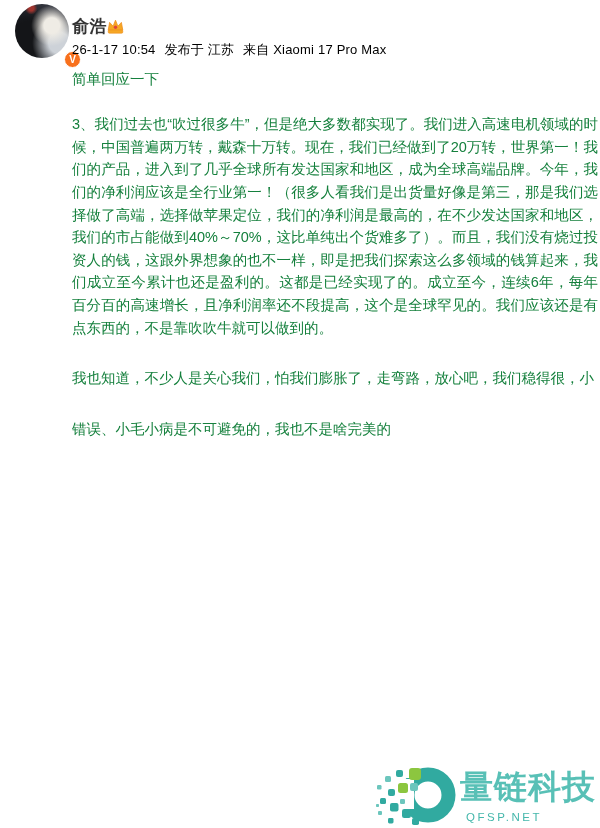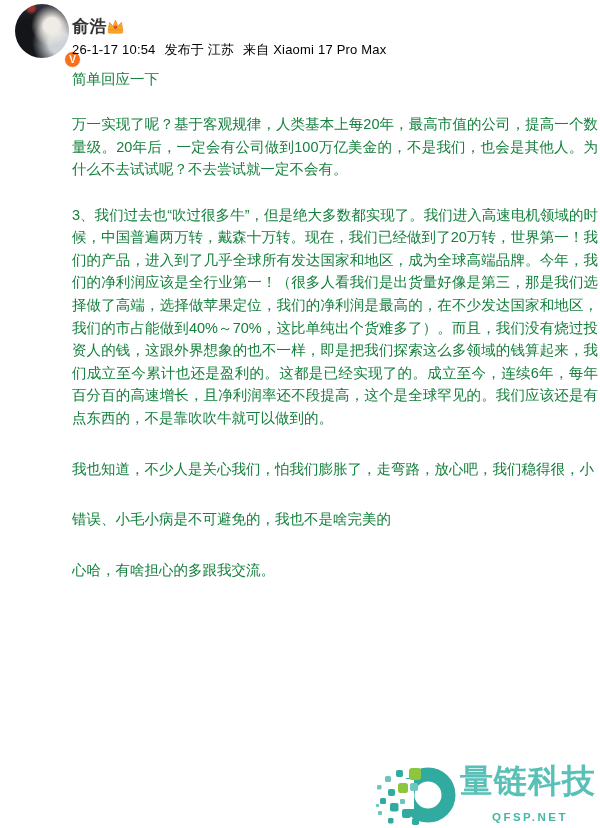--- a/index.html
+++ b/index.html
@@ -42,26 +42,26 @@
     font-size:14.5px;line-height:22.6px;color:#15803d;
   }
   .post-body p{margin:0 0 22.6px 0;text-align:justify;}
   .fline{height:22.6px;white-space:nowrap;margin-top:28px;}
   
   .watermark{
     position:absolute;right:0;bottom:0;width:232px;height:66px;background:#ffffff;
   }
   .wm-logo{position:absolute;left:8px;top:1px;}
   .wm-brand{
-    position:absolute;left:92px;top:0;font-size:33px;font-weight:700;
+    position:absolute;left:92px;top:6px;font-size:33px;font-weight:700;
     color:#58c0b6;letter-spacing:1px;white-space:nowrap;line-height:38px;text-align:right;
   }
   .wm-domain{
-    position:absolute;left:98px;top:48px;width:128px;text-align:center;
-    font-size:11.5px;font-weight:700;color:#44b7ab;letter-spacing:2.5px;line-height:14px;
+    position:absolute;left:98px;top:48px;width:128px;
+    font-size:11.5px;font-weight:400;color:#44b7ab;letter-spacing:2.5px;line-height:14px;
   }
 </style>
 </head>
 <body>
 
 <div class="avatar">
   <div class="v-badge">V</div>
 </div>
 
 <div class="name-row">
@@ -75,27 +75,25 @@
 
 <div class="meta-row">
   <span>26-1-17 10:54</span>
   <span>发布于 江苏</span>
   <span>来自 Xiaomi 17 Pro Max</span>
 </div>
 
 <div class="post-body">
   <p>简单回应一下</p>
   <div id="paragraphs">
-      <p>万一实现了呢？基于客观规律，人类基本上每20年，最高市值的公司，提高一个数量级。20年后，一定会有公司做到100万亿美金的，不是我们，也会是其他人。为什么不去试试呢？不去尝试就一定不会有。</p>
       <p>3、我们过去也“吹过很多牛”，但是绝大多数都实现了。我们进入高速电机领域的时候，中国普遍两万转，戴森十万转。现在，我们已经做到了20万转，世界第一！我们的产品，进入到了几乎全球所有发达国家和地区，成为全球高端品牌。今年，我们的净利润应该是全行业第一！（很多人看我们是出货量好像是第三，那是我们选择做了高端，选择做苹果定位，我们的净利润是最高的，在不少发达国家和地区，我们的市占能做到40%～70%，这比单纯出个货难多了）。而且，我们没有烧过投资人的钱，这跟外界想象的也不一样，即是把我们探索这么多领域的钱算起来，我们成立至今累计也还是盈利的。这都是已经实现了的。成立至今，连续6年，每年百分百的高速增长，且净利润率还不段提高，这个是全球罕见的。我们应该还是有点东西的，不是靠吹吹牛就可以做到的。</p>
     </div>
   <div id="final-para">
       <div class="fline">我也知道，不少人是关心我们，怕我们膨胀了，走弯路，放心吧，我们稳得很，小</div>
       <div class="fline">错误、小毛小病是不可避免的，我也不是啥完美的</div>
-      <div class="fline">心哈，有啥担心的多跟我交流。</div>
     </div>
 </div>
 
 <div class="watermark">
   <svg class="wm-logo" width="80" height="64" viewBox="0 0 80 64">
 
     <circle cx="52" cy="32" r="20.5" fill="none" stroke="#31aaa0" stroke-width="14"></circle>
 
     <rect x="22" y="16" width="16" height="30" fill="#ffffff"></rect>
     <rect x="30" y="4" width="10" height="11" fill="#ffffff"></rect>

